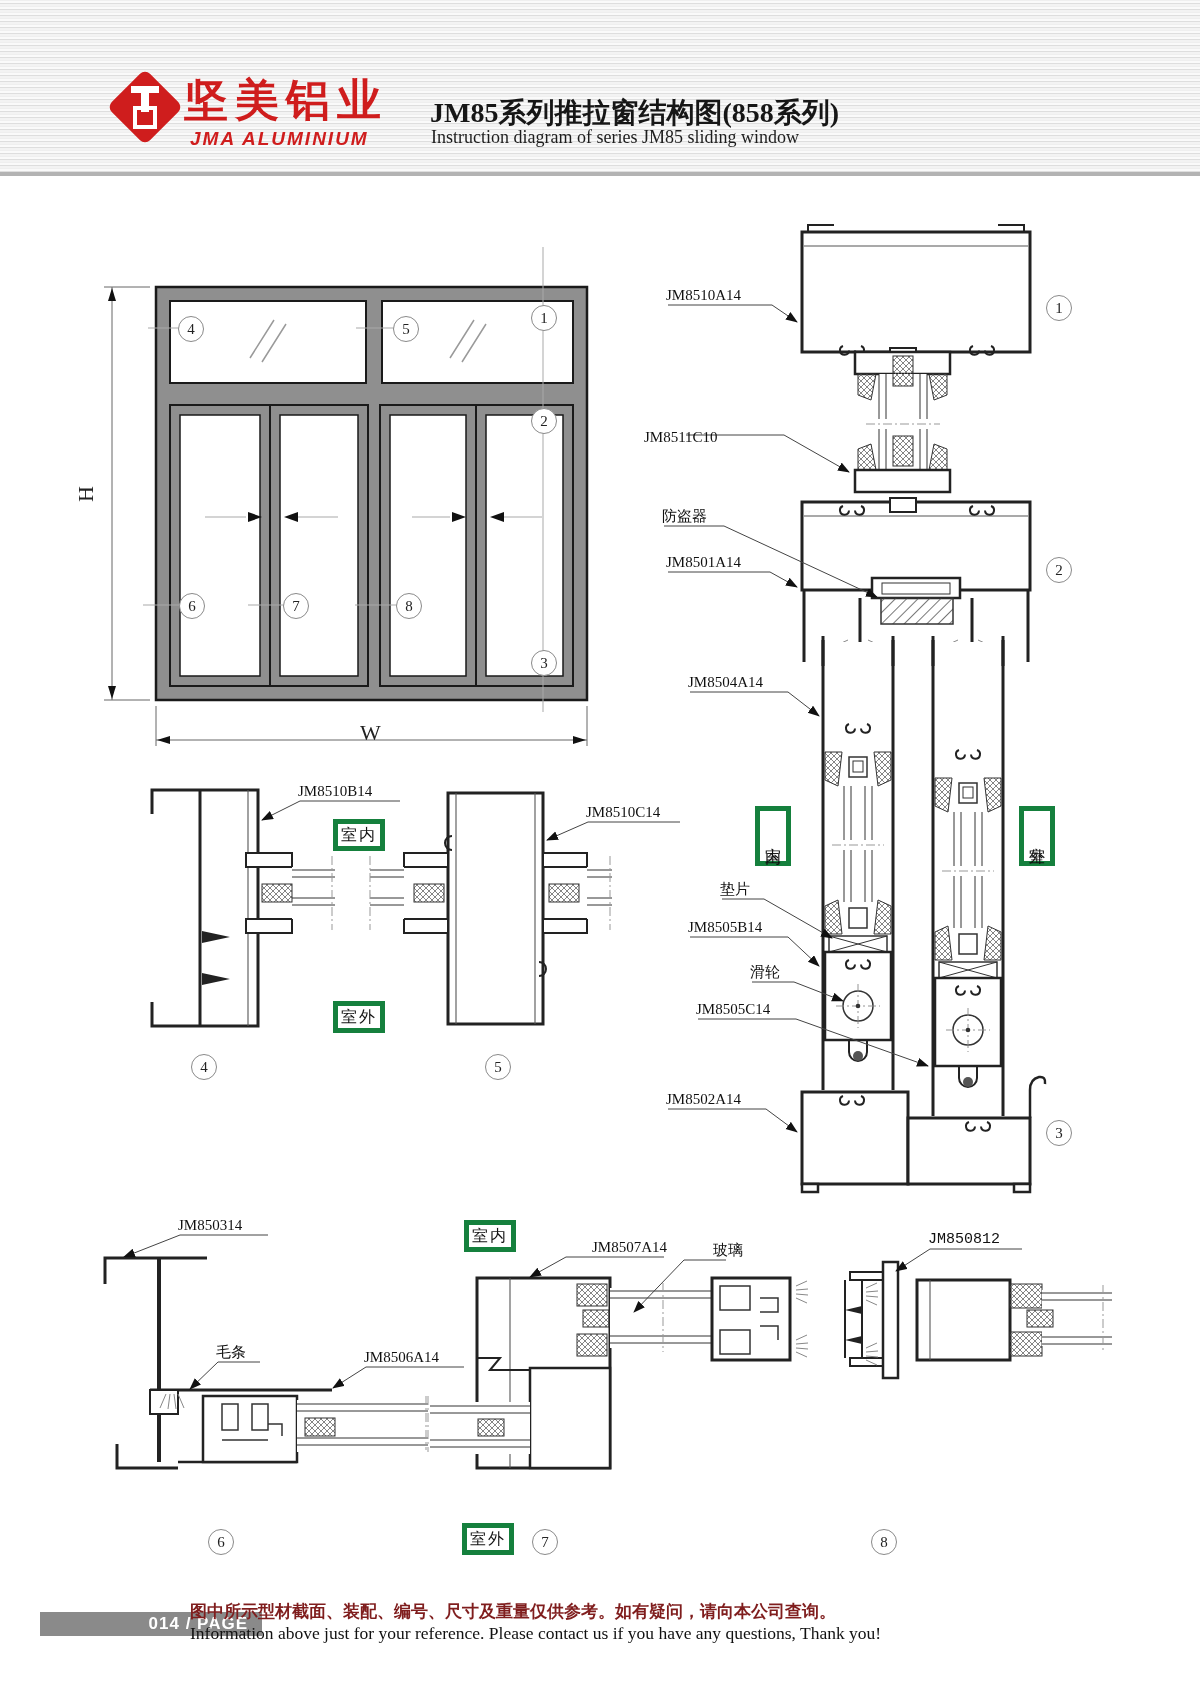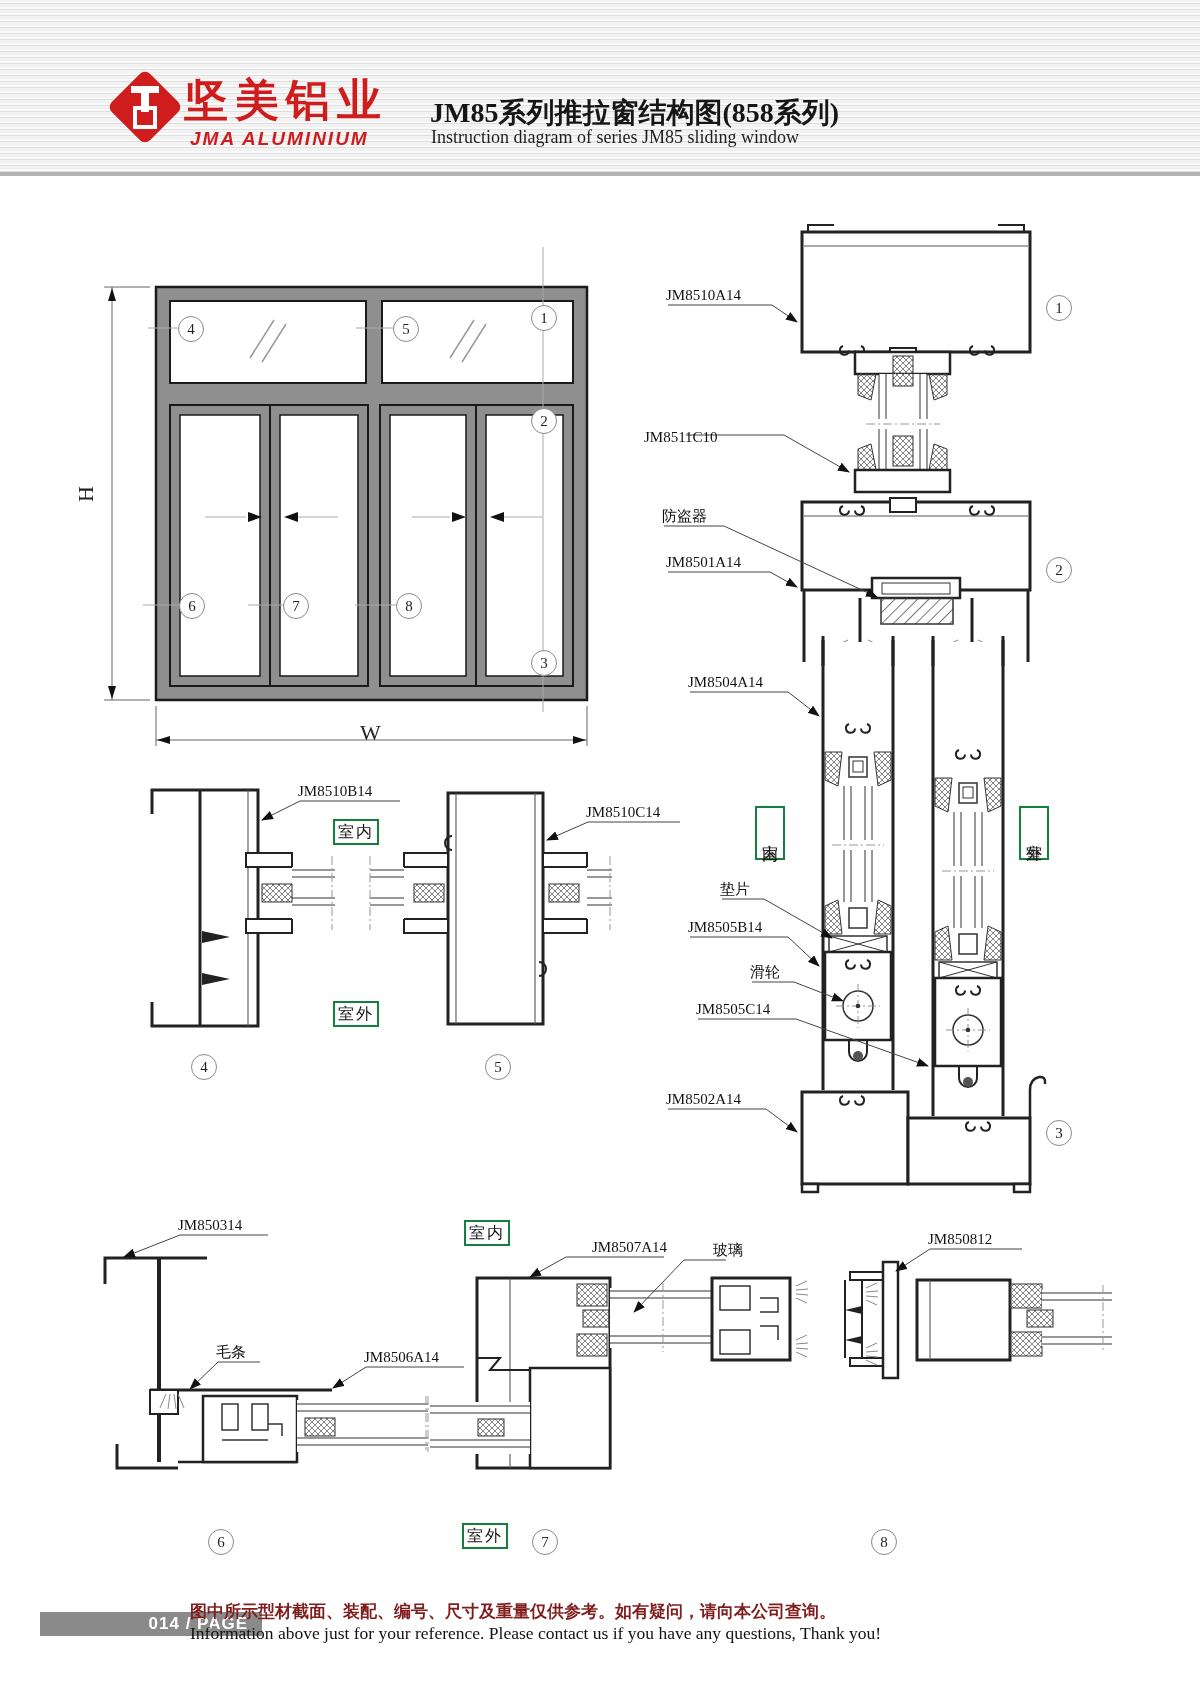--- a/index.html
+++ b/index.html
@@ -28,21 +28,21 @@
   .thin{stroke:#555;stroke-width:1.1;fill:none}
   .ldr{stroke:#444;stroke-width:1;fill:none}
   .dim{stroke:#666;stroke-width:1;fill:none}
   .cl{stroke:#a9a9a9;stroke-width:1;fill:none}
   .dd{stroke:#999;stroke-width:1;fill:none;stroke-dasharray:9 3 2 3}
   .gmark{stroke:#9a9a9a;stroke-width:1.5;fill:none}
   
   .lbl{position:absolute;font-size:15px;color:#111;white-space:nowrap;line-height:19px;}
   .circ{position:absolute;width:24px;height:24px;border:1.3px solid #8a8a8a;border-radius:50%;
         background:#fff;text-align:center;line-height:24px;font-size:15px;color:#222;}
-  .tb{position:absolute;border:2px solid #15803d;background:#fff;color:#111;font-size:16px;
+  .tb{position:absolute;border:5px solid #15803d;background:#fff;color:#111;font-size:16px;
       text-align:center;}
   .tbh{width:42px;height:22px;line-height:22px;letter-spacing:2px;}
   .tbv{width:26px;height:50px;writing-mode:vertical-rl;line-height:26px;letter-spacing:2px;}
   .dimtxt{position:absolute;font-size:22px;color:#222;}
   
   .fbar{position:absolute;left:0;top:1612px;width:222px;height:24px;background:#8a8a8a;
         color:#fff;font-family:"Liberation Sans",sans-serif;font-weight:bold;font-size:17px;
         line-height:24px;text-align:right;padding-right:14px;box-sizing:border-box;letter-spacing:1px;margin-left:40px;}
   .note-cn{position:absolute;left:190px;top:1600px;font-family:"Liberation Sans",sans-serif;
            font-weight:bold;font-size:17px;color:#7f1d1d;white-space:nowrap;}
@@ -380,21 +380,21 @@
   <div class="lbl" style="left:750px;top:963px;">滑轮</div>
   <div class="lbl" style="left:696px;top:1000px;">JM8505C14</div>
   <div class="lbl" style="left:666px;top:1090px;">JM8502A14</div>
   <div class="lbl" style="left:298px;top:782px;">JM8510B14</div>
   <div class="lbl" style="left:586px;top:803px;">JM8510C14</div>
   <div class="lbl" style="left:178px;top:1216px;">JM850314</div>
   <div class="lbl" style="left:216px;top:1343px;">毛条</div>
   <div class="lbl" style="left:364px;top:1348px;">JM8506A14</div>
   <div class="lbl" style="left:592px;top:1238px;">JM8507A14</div>
   <div class="lbl" style="left:682px;top:1241px;margin-left:31px;">玻璃</div>
-  <div class="lbl" style="left:928px;top:1230px;">JM850812</div>
+  <div class="lbl" style="left:928px;top:1230px;font-family:Liberation Mono, monospace;">JM850812</div>
 
   <div class="tb tbv" style="left:755px;top:806px;">室内</div>
   <div class="tb tbv" style="left:1019px;top:806px;">室外</div>
   <div class="tb tbh" style="left:333px;top:819px;">室内</div>
   <div class="tb tbh" style="left:333px;top:1001px;">室外</div>
   <div class="tb tbh" style="left:464px;top:1220px;">室内</div>
   <div class="tb tbh" style="left:462px;top:1523px;">室外</div>
 
   <div class="circ" style="left:531px;top:305px;">1</div>
   <div class="circ" style="left:531px;top:408px;">2</div>

